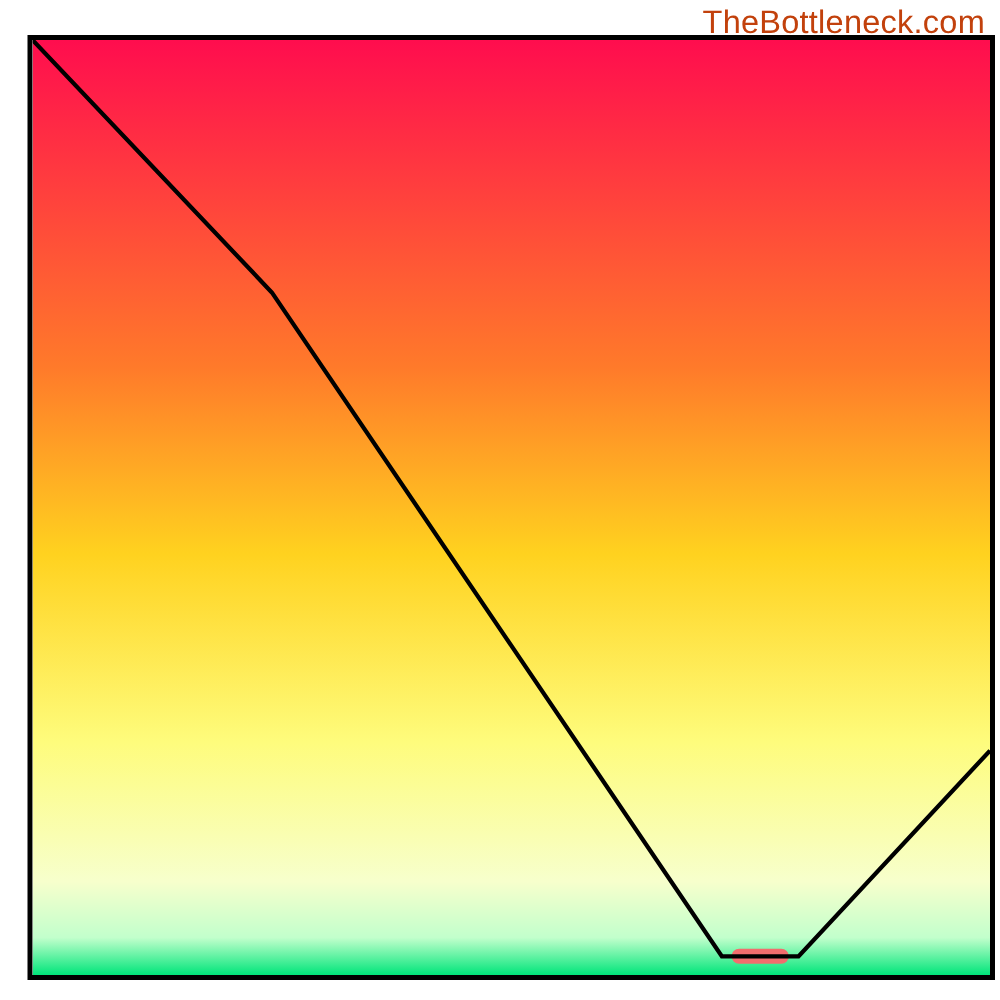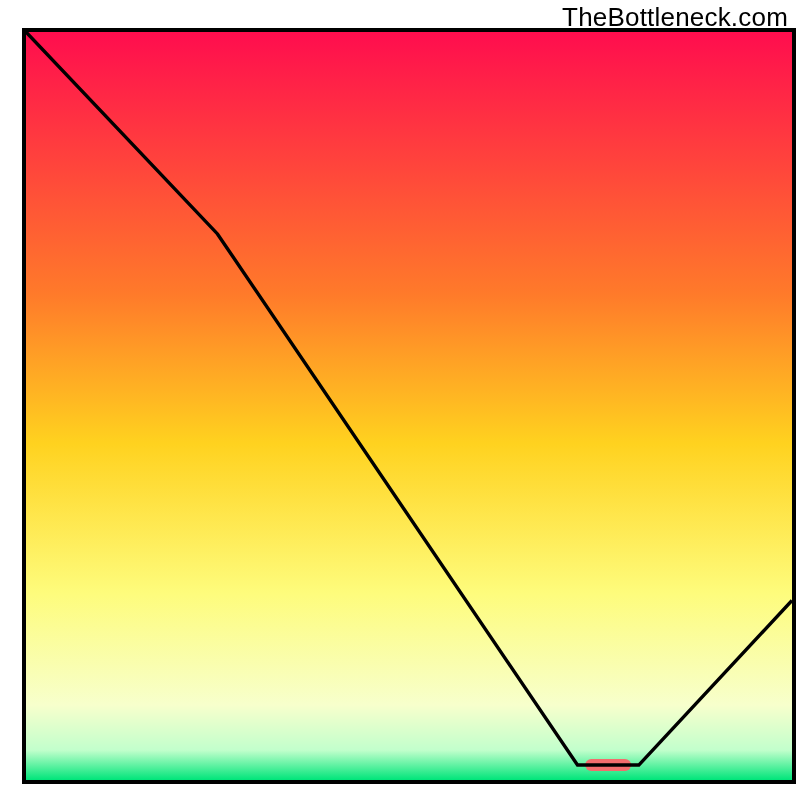--- a/index.html
+++ b/index.html
@@ -16,21 +16,21 @@
     width: 800px;
     height: 800px;
     box-sizing: border-box;
   }
   .watermark {
     position: absolute;
     top: 2px;
     right: 12px;
     font-size: 26px;
     font-weight: 400;
-    color: #000000;
+    color: #c2410c;
     letter-spacing: 0.2px;
     z-index: 5;
   }
   .plot-area {
     position: absolute;
     left: 22px;
     right: 4px;
     top: 28px;
     bottom: 16px;
     border: 4px solid #000;

